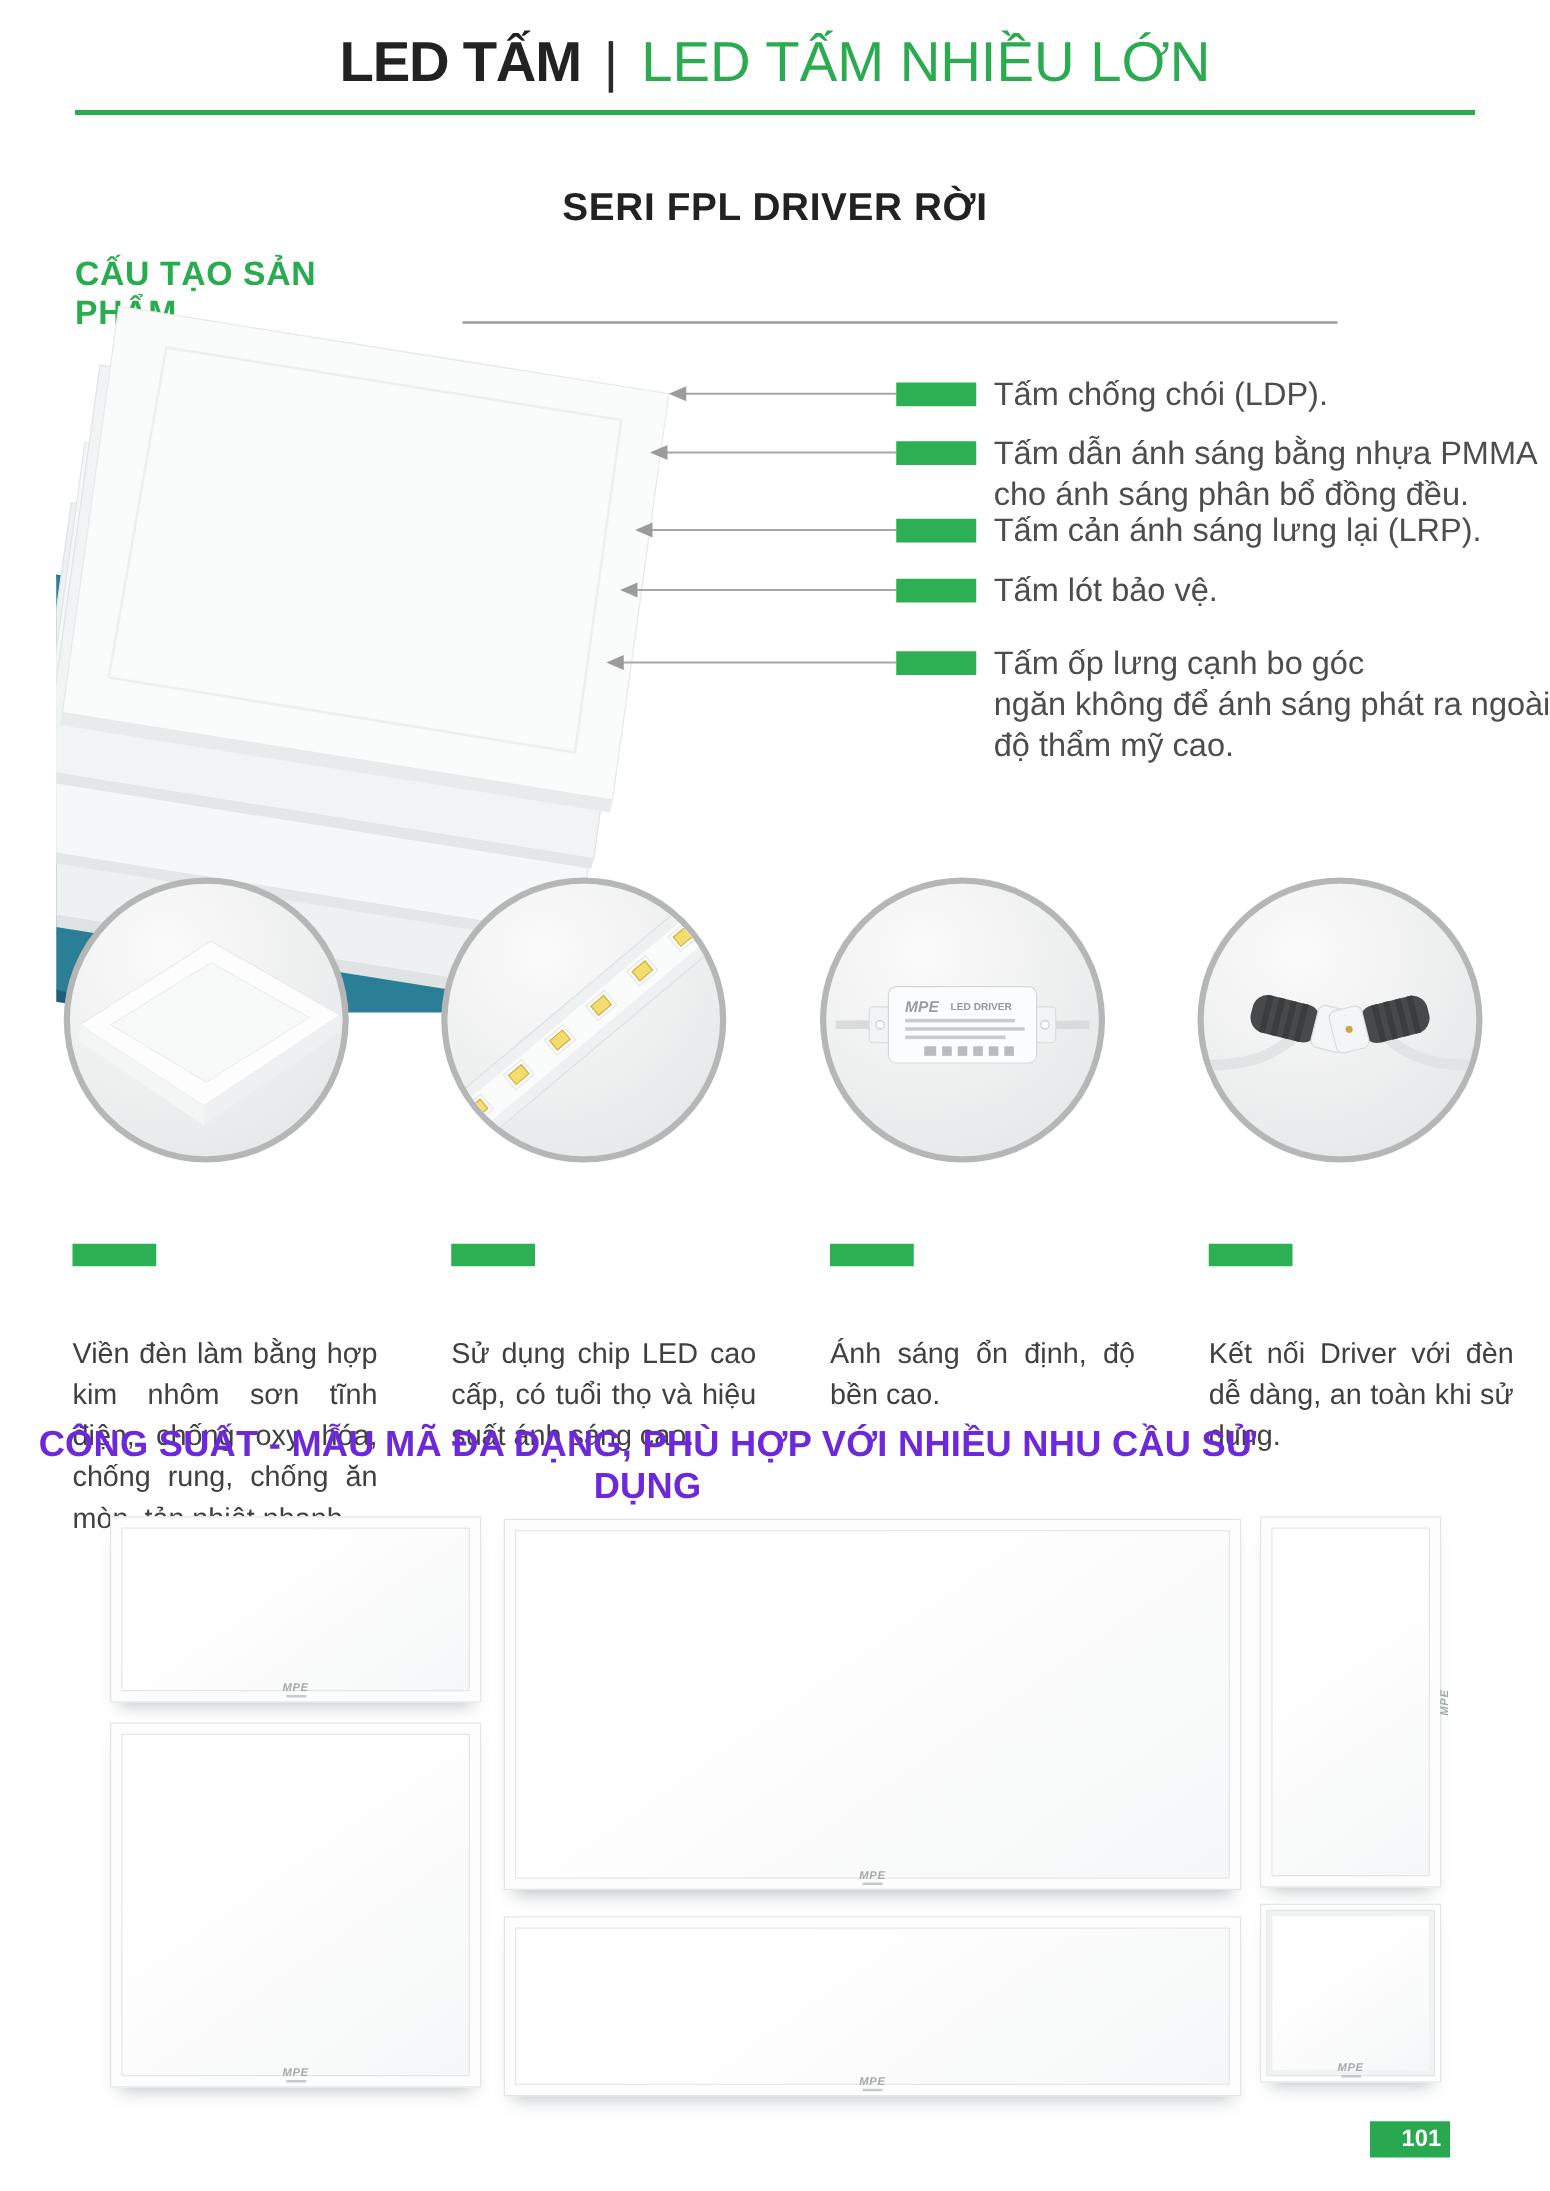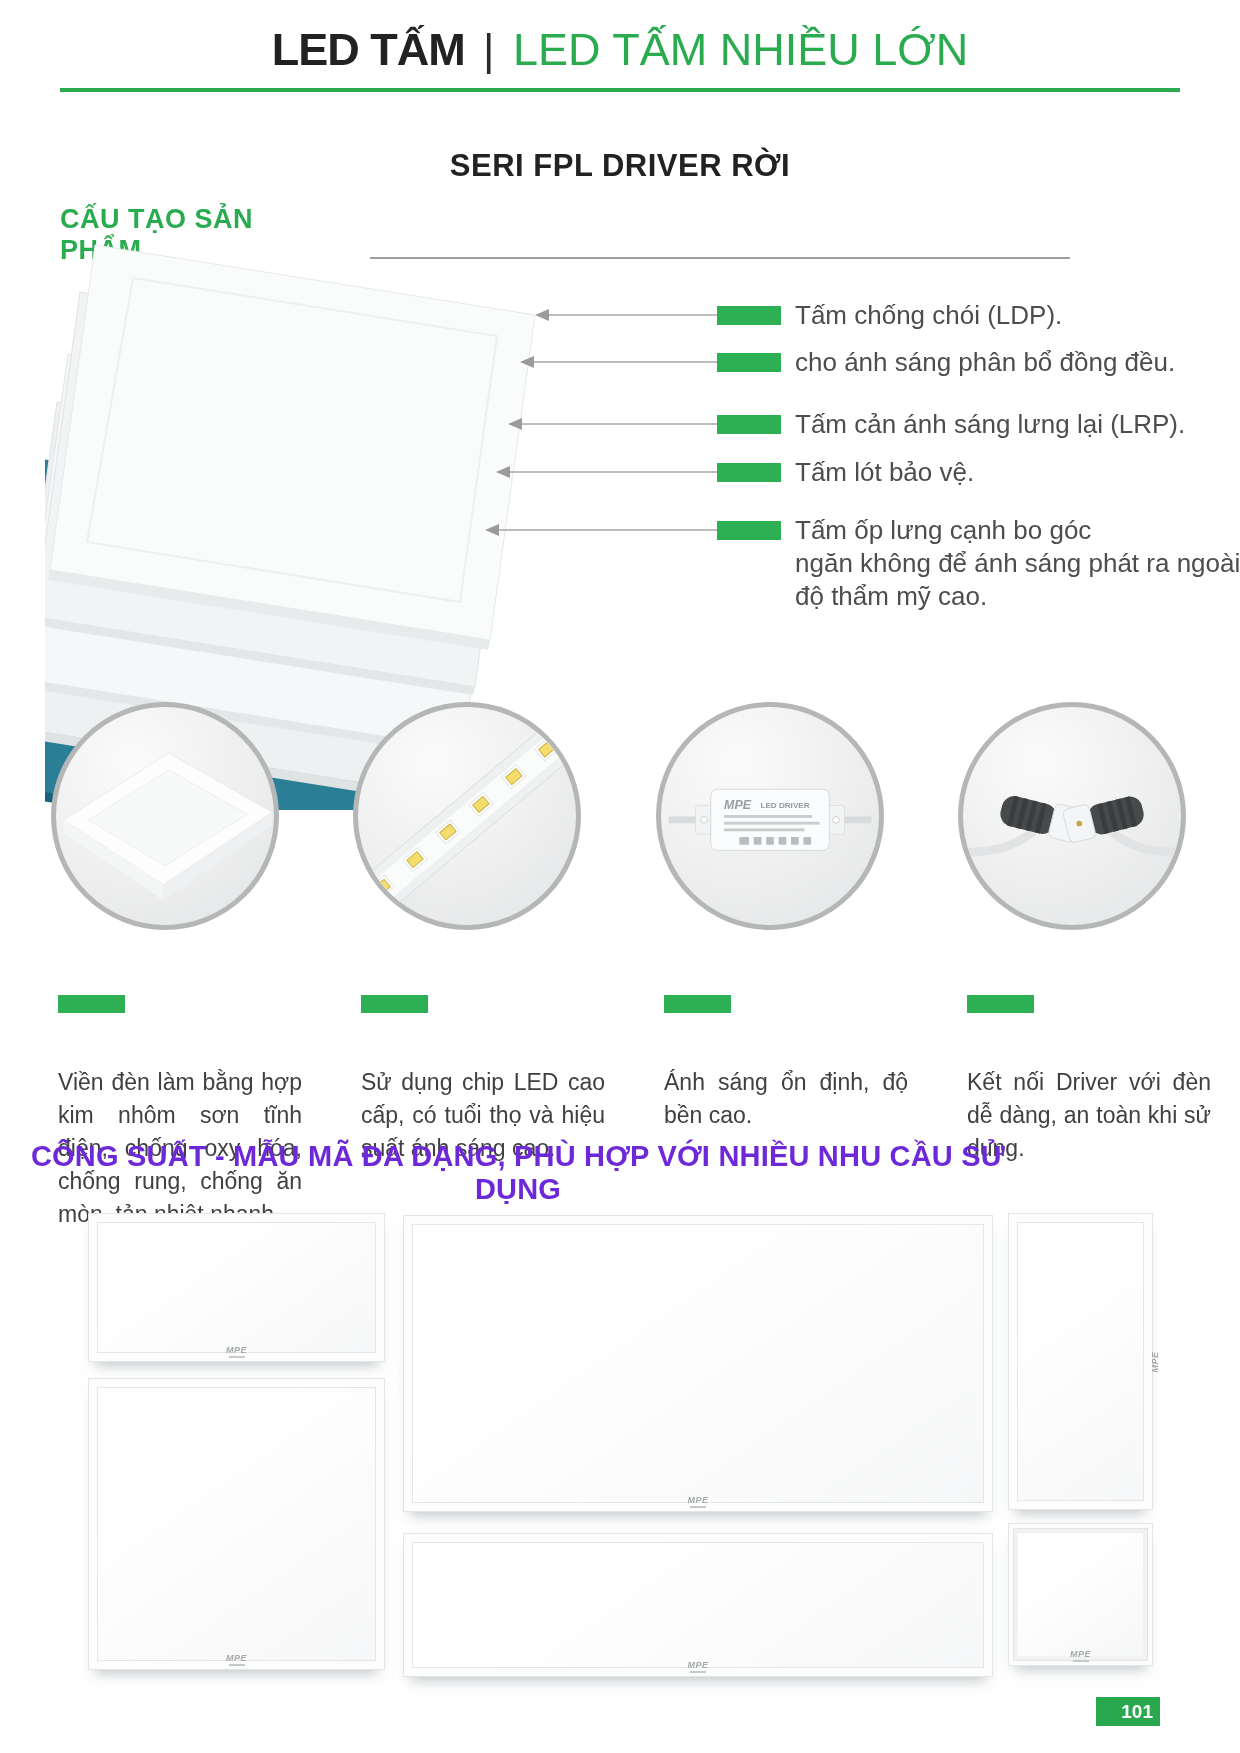--- a/index.html
+++ b/index.html
@@ -109,20 +109,21 @@
   <div class="marker" style="top:306px"></div>
   <div class="marker" style="top:353px"></div>
   <div class="marker" style="top:415px"></div>
   <div class="marker" style="top:463px"></div>
   <div class="marker" style="top:521px"></div>
 
   <div class="callout" style="top:299px">
     <div class="callout-line">Tấm chống chói (LDP).</div>
   </div>
   <div class="callout" style="top:346px">
+    <div class="callout-line">Tấm dẫn ánh sáng bằng nhựa PMMA</div>
     <div class="callout-line">cho ánh sáng phân bổ đồng đều.</div>
   </div>
   <div class="callout" style="top:408px">
     <div class="callout-line">Tấm cản ánh sáng lưng lại (LRP).</div>
   </div>
   <div class="callout" style="top:456px">
     <div class="callout-line">Tấm lót bảo vệ.</div>
   </div>
   <div class="callout" style="top:514px">
     <div class="callout-line">Tấm ốp lưng cạnh bo góc</div>

